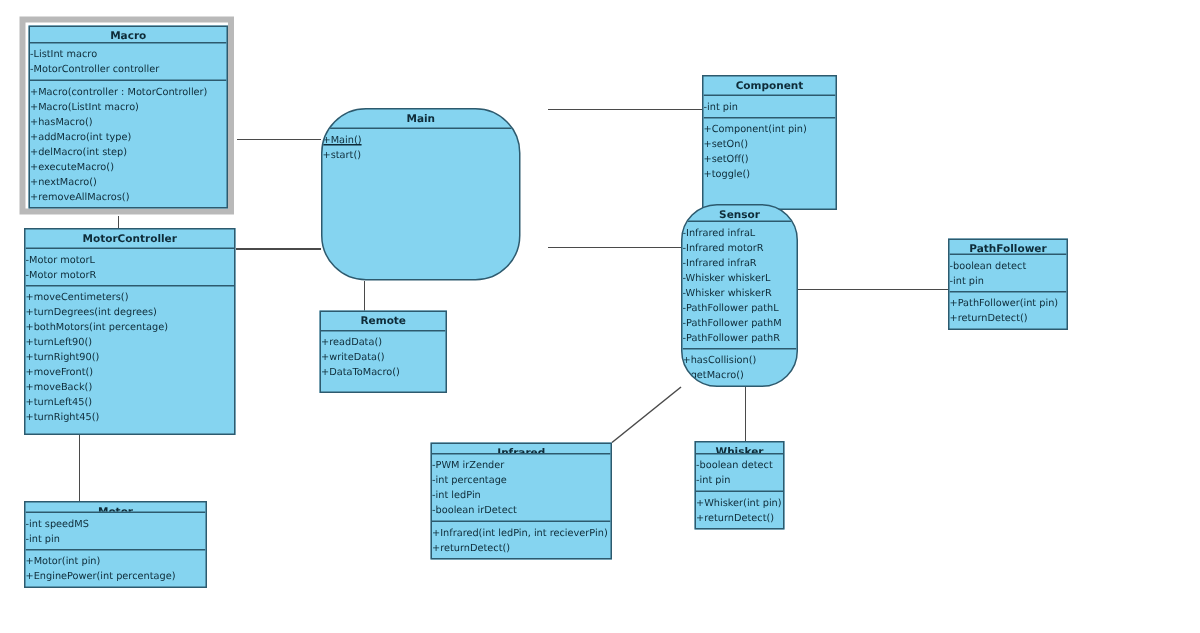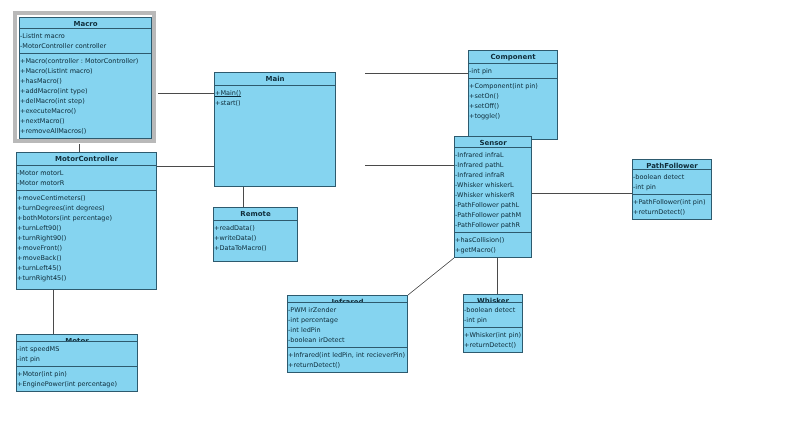--- a/index.html
+++ b/index.html
@@ -89,21 +89,21 @@
     <ul class="attrs">
         <li>-int speedMS</li>
         <li>-int pin</li>
       </ul>
     <ul class="methods">
         <li>+Motor(int pin)</li>
         <li>+EnginePower(int percentage)</li>
       </ul>
   </div>
 
-  <div class="uml-class" style="left:214px; top:72px; width:122px; height:115px;">
+  <div class="uml-class" style="left:214px; top:72px; width:133px; height:115px;border-radius:30px;">
     <div class="uml-title">Main</div>
     <ul class="methods">
         <li class="underlined">+Main()</li>
         <li>+start()</li>
       </ul>
   </div>
 
   <div class="uml-class" style="left:213px; top:207px; width:85px; height:55px;justify-content:flex-end;">
     <div class="uml-title">Remote</div>
 
@@ -120,25 +120,25 @@
         <li>-int pin</li>
       </ul>
     <ul class="methods">
         <li>+Component(int pin)</li>
         <li>+setOn()</li>
         <li>+setOff()</li>
         <li>+toggle()</li>
       </ul>
   </div>
 
-  <div class="uml-class" style="left:454px; top:136px; width:78px; height:122px;">
+  <div class="uml-class" style="left:454px; top:136px; width:78px; height:122px;border-radius:24px;">
     <div class="uml-title">Sensor</div>
     <ul class="attrs">
         <li>-Infrared infraL</li>
-        <li>-Infrared pathL</li>
+        <li>-Infrared motorR</li>
         <li>-Infrared infraR</li>
         <li>-Whisker whiskerL</li>
         <li>-Whisker whiskerR</li>
         <li>-PathFollower pathL</li>
         <li>-PathFollower pathM</li>
         <li>-PathFollower pathR</li>
       </ul>
     <ul class="methods">
         <li>+hasCollision()</li>
         <li>+getMacro()</li>

